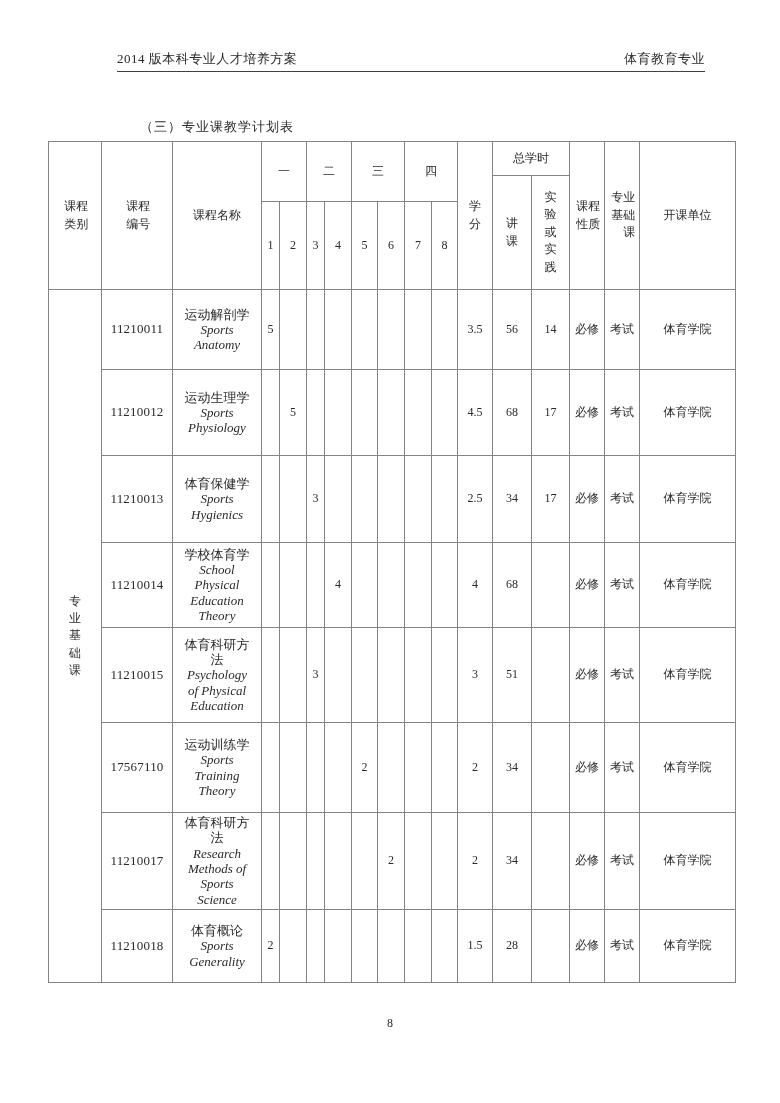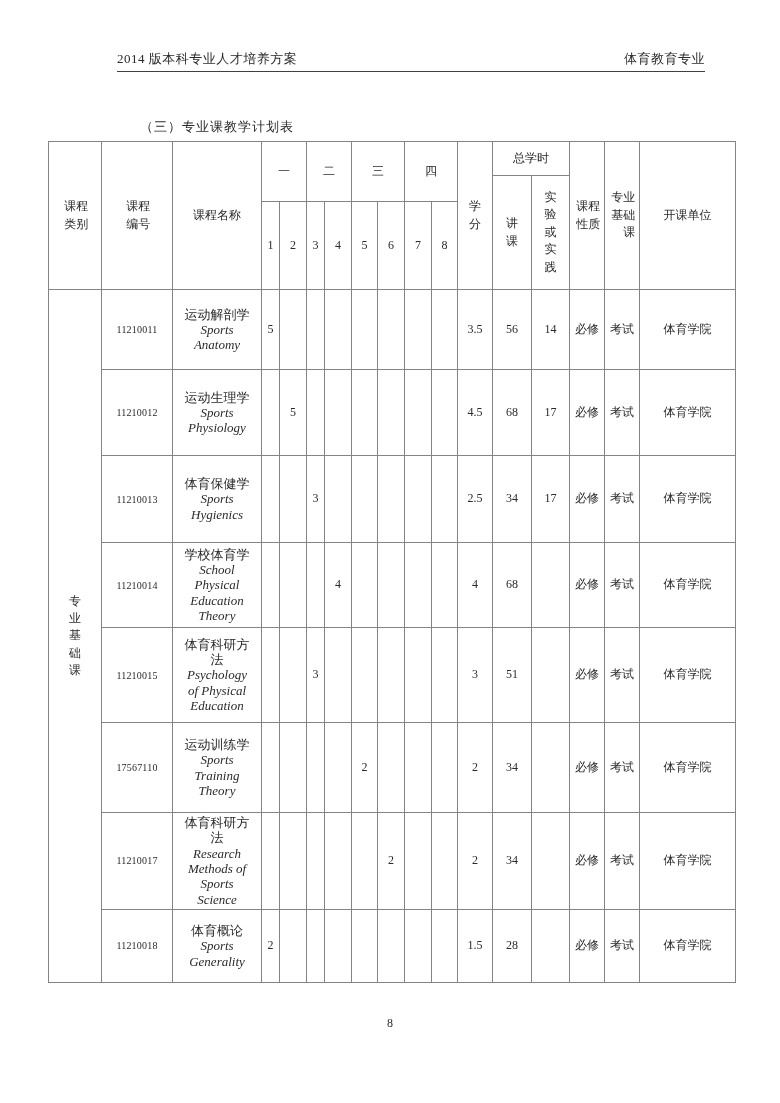--- a/index.html
+++ b/index.html
@@ -33,21 +33,21 @@
   tr.r4{height:95px} tr.r5{height:90px} tr.r6{height:96px} tr.r7{height:73px}
 
   
   .v1 { display:inline-block; width:1.1em; word-break:break-all; line-height:1.45; }
   
   .v2 { display:inline-block; width:2.2em; word-break:break-all; line-height:1.45;text-align:right; }
 
   td.name { padding:2px 9px; font-size:13px; line-height:1.18; }
   td.name .zh { display:block; }
   td.name .en { display:block;font-style:italic; }
-  td.idcell { font-size:10px; letter-spacing:0.2px; }
+  td.idcell { font-size:13px; letter-spacing:0.2px; }
 
   .page-number {
     position:absolute; top:1016px; left:0; width:780px;
     text-align:center; font-size:12px;
   }
 </style>
 </head>
 <body>
 
 <div class="page">

